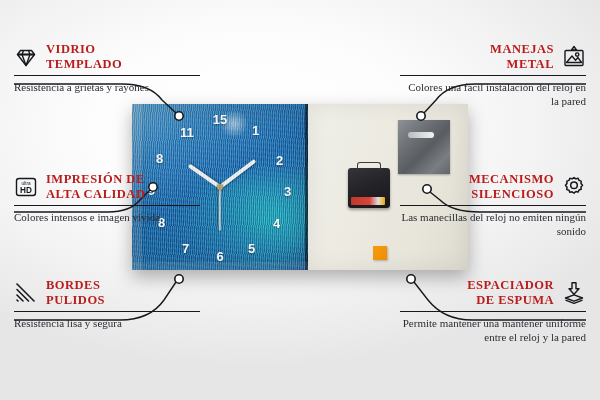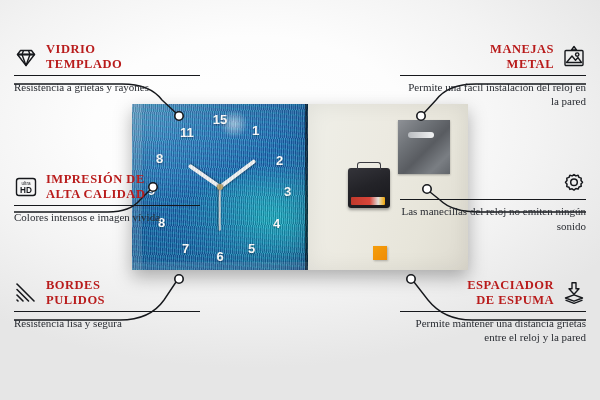--- a/index.html
+++ b/index.html
@@ -235,25 +235,28 @@
             <g fill="none" stroke="#16181c" stroke-width="1.4" stroke-linejoin="round">
           <path d="M12 1.5 9.5 5h5L12 1.5z"></path>
           <rect x="3" y="5.5" width="18" height="15" rx="1"></rect>
           <path d="M4.5 17.5 10 11l3.5 4.2L16 12.6l3.5 4.9z"></path>
           <circle cx="15.2" cy="9.6" r="1.7"></circle>
             </g>
           </svg>
       </span>
     </div>
     <div class="rule"></div>
-    <div class="desc">Permite una fácil instalación del reloj en la pared</div>
+    <div class="desc">Colores una fácil instalación del reloj en la pared</div>
   </div>
 
   <div class="feat right" style="left:400px;top:172px;">
     <div class="head">
+      <span class="title">
+        <span>MECANISMO</span><br><span>SILENCIOSO</span>
+      </span>
       <span class="ico">
         <svg viewBox="0 0 24 24">
             <g fill="none" stroke="#16181c" stroke-width="1.5" stroke-linejoin="round">
           <path d="M12 2.6l1.9 1.3 2.2-.6.9 2.1 2.2.7-.2 2.3 1.5 1.8-1.5 1.8.2 2.3-2.2.7-.9 2.1-2.2-.6L12 18.1l-1.9-1.3-2.2.6-.9-2.1-2.2-.7.2-2.3L3.5 10.2 5 8.4l-.2-2.3 2.2-.7.9-2.1 2.2.6L12 2.6z"></path>
           <circle cx="12" cy="10.3" r="3.3"></circle>
             </g>
           </svg>
       </span>
     </div>
     <div class="rule"></div>
@@ -269,16 +272,16 @@
         <svg viewBox="0 0 24 24">
             <g fill="none" stroke="#16181c" stroke-width="1.4" stroke-linejoin="round">
           <path d="M10 1.8h4v6h3L12 13.2 7 7.8h3v-6z"></path>
           <path d="M12 13.8 3.5 17l8.5 3.2 8.5-3.2L12 13.8z"></path>
           <path d="M3.5 19.2 12 22.4l8.5-3.2"></path>
             </g>
           </svg>
       </span>
     </div>
     <div class="rule"></div>
-    <div class="desc">Permite mantener una distancia grietas entre el reloj y la pared</div>
+    <div class="desc">Permite mantener una mantener uniforme entre el reloj y la pared</div>
   </div>
 
 </div>
 
 </body></html>

